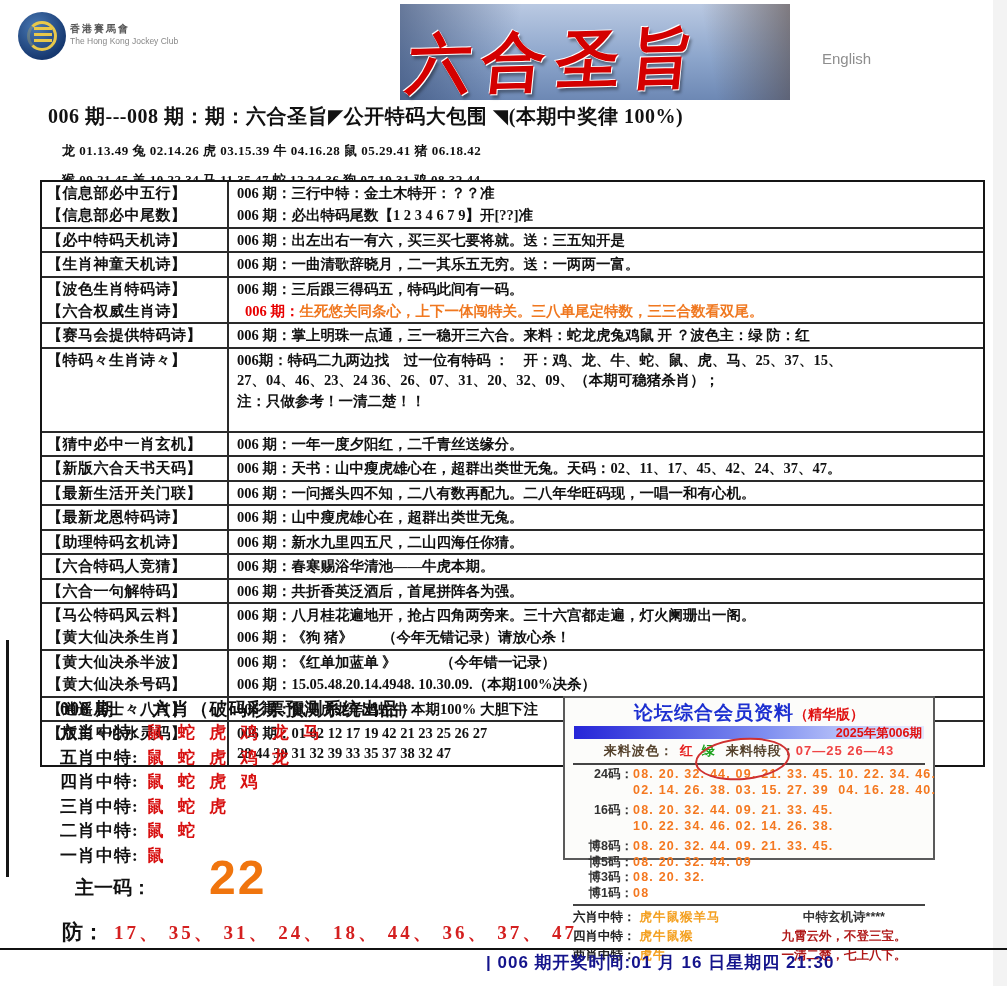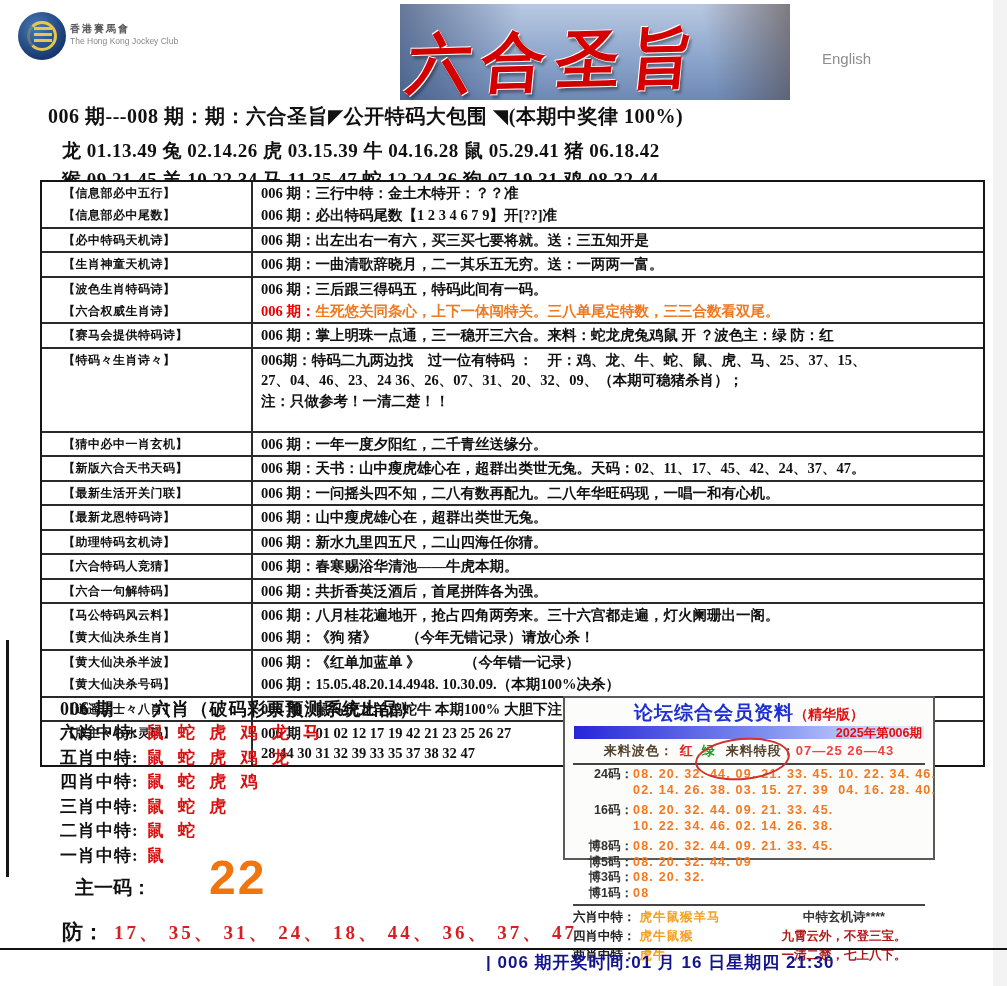--- a/index.html
+++ b/index.html
@@ -28,29 +28,29 @@
       linear-gradient(180deg,#bac9e2 0%, #8da6cc 55%, #6d88b4 100%); }
   .banner-title { position:absolute; left:408px; top:16px; width:420px; text-align:left;
     font-size:64px; font-weight:900; color:#d40000; letter-spacing:10px;
     transform:skewX(-7deg) rotate(-1.5deg);
     text-shadow:1px 1px 0 #fff, -1px -1px 0 #fff, 3px 4px 3px rgba(0,0,0,.35);
     font-family:"DejaVu Serif",serif; }
   .english { position:absolute; left:822px; top:50px; color:#8e8e8e; font-size:15px;
     font-family:"Liberation Sans",sans-serif; cursor:pointer;text-align:center; }
 
   .title-line { position:absolute; left:48px; top:103px; font-size:20px; font-weight:bold; letter-spacing:.5px; }
-  .zodiac { position:absolute; left:62px; top:136px; font-size:19px; font-weight:bold; line-height:29px; letter-spacing:.5px; }
+  .zodiac { position:absolute; left:62px; top:136px; font-size:13px; font-weight:bold; line-height:29px; letter-spacing:.5px; }
 
   
   .main-table { position:absolute; left:40px; top:180px; width:945px; border:2px solid #151515; background:#fff; }
   .trow { display:flex; }
   .trow.sep { border-bottom:2px solid #2a2a2a; }
   .trow:last-child { border-bottom:none; }
-  .tlabel { width:211px; padding:1px 21px; border-right:2px solid #2a2a2a;
-    font-size:12px; font-weight:bold; letter-spacing:.5px; line-height:20px; }
+  .tlabel { width:187px; padding:1px 5px; border-right:2px solid #2a2a2a;
+    font-size:15px; font-weight:bold; letter-spacing:.5px; line-height:20px; }
   .tcontent { flex:1; padding:1px 8px; }
   .tline { font-size:14.5px; font-weight:bold; line-height:20.4px; white-space:pre-wrap; }
 
   
   .bottom-left { position:absolute; left:60px; top:697px; width:480px; }
   .bl-title { font-size:18px; font-weight:bold; letter-spacing:1px; }
   .bl-item { font-size:17px; font-weight:bold; line-height:24.5px; letter-spacing:1px; }
   .bl-item .val { color:#d81010; margin-left:8px; letter-spacing:5px; }
   .bl-maincode { position:absolute; left:75px; top:850px; display:flex; align-items:baseline; }
   .bl-maincode .lab { font-size:19px; font-weight:bold; }
@@ -146,21 +146,21 @@
       </div>
       <div class="trow">
         <div class="tlabel">【波色生肖特码诗】</div>
         <div class="tcontent">
           <div class="tline">006 期：三后跟三得码五，特码此间有一码。</div>
         </div>
       </div>
       <div class="trow sep">
         <div class="tlabel">【六合权威生肖诗】</div>
         <div class="tcontent">
-          <div class="tline"><span style="color: rgb(232, 0, 0);">006 期：</span><span style="color: rgb(240, 120, 32);">生死悠关同条心，上下一体闯特关。三八单尾定特数，三三合数看双尾。</span></div>
+          <div class="tline"><span style="color: rgb(232, 0, 0); margin-left: 8px;">006 期：</span><span style="color: rgb(240, 120, 32);">生死悠关同条心，上下一体闯特关。三八单尾定特数，三三合数看双尾。</span></div>
         </div>
       </div>
       <div class="trow sep">
         <div class="tlabel">【赛马会提供特码诗】</div>
         <div class="tcontent">
           <div class="tline">006 期：掌上明珠一点通，三一稳开三六合。来料：蛇龙虎兔鸡鼠 开 ？波色主：绿 防：红</div>
         </div>
       </div>
       <div class="trow sep">
         <div class="tlabel">【特码々生肖诗々】</div>

